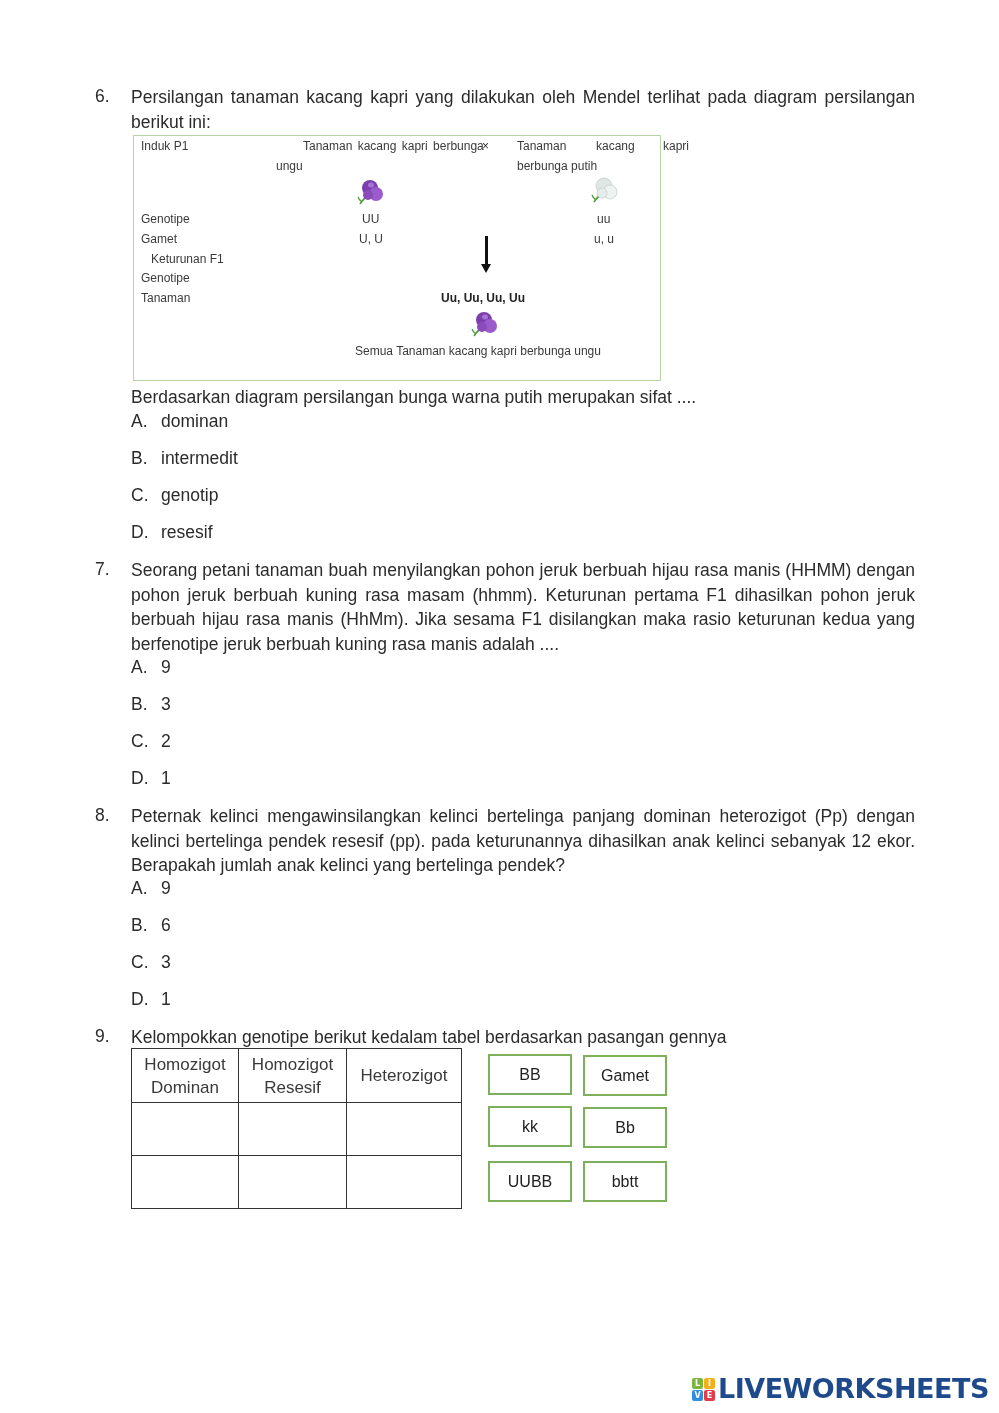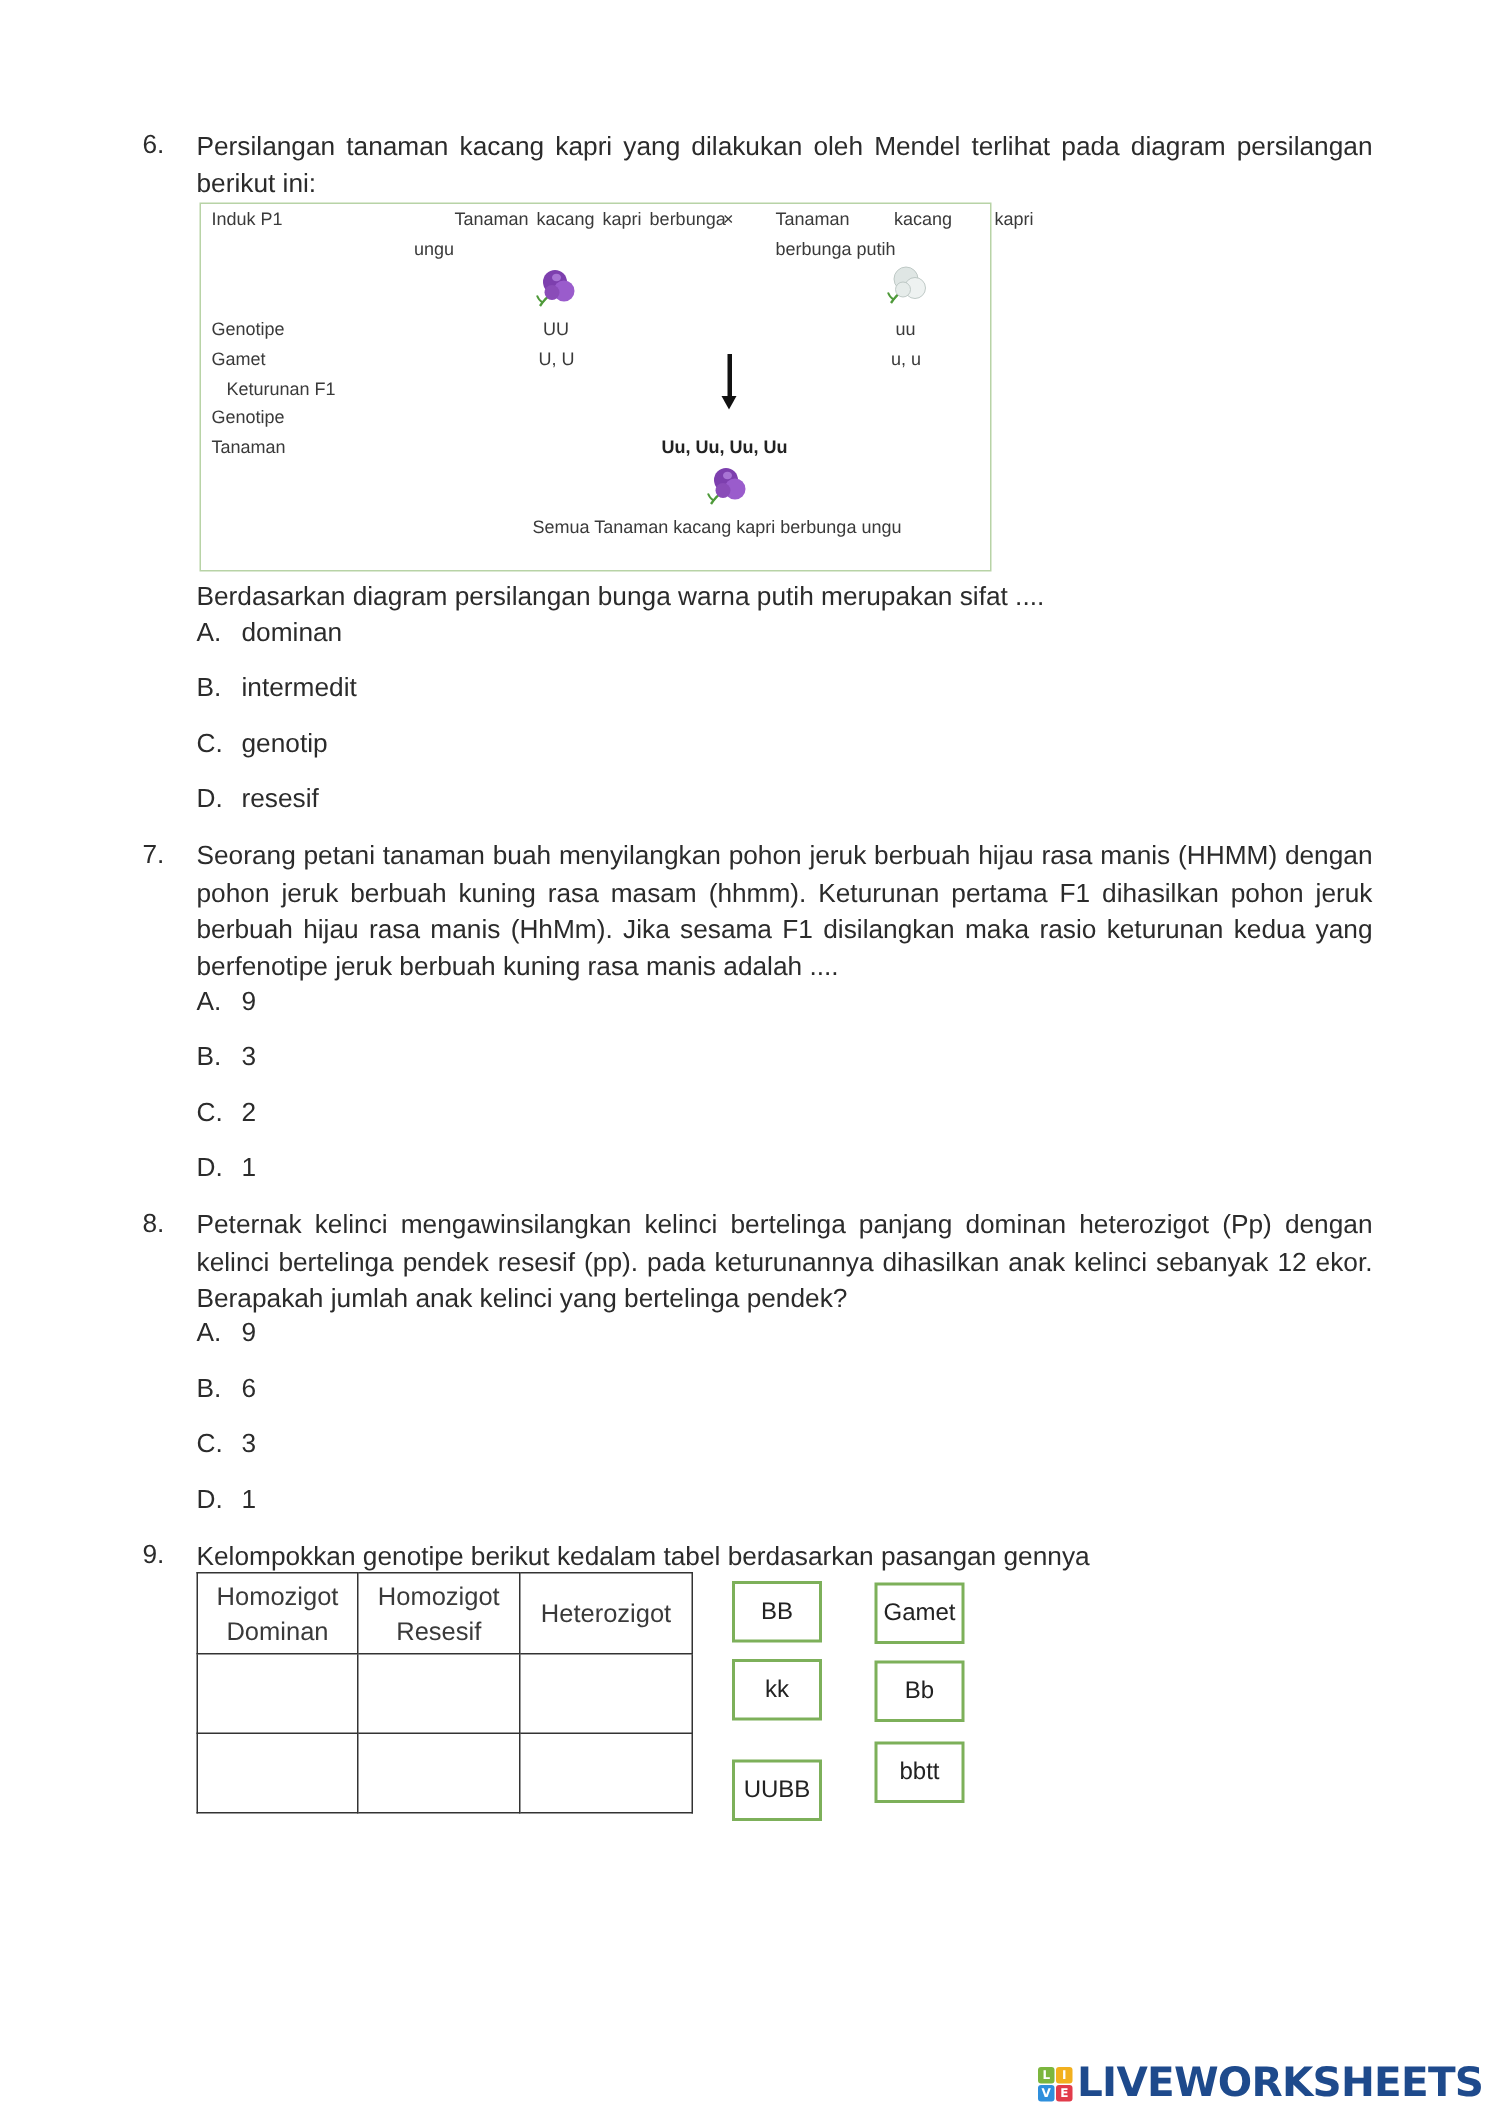--- a/index.html
+++ b/index.html
@@ -45,21 +45,21 @@
   }
   .gtable td, .gtable th {
     border: 1.3px solid #333; font-weight: normal; font-size: 17px; color: #3a3a3a;
     text-align: center; vertical-align: middle; line-height: 23px;
   }
   .gtable th { height: 54px; }
   .gtable td { height: 53px; }
   .col1 { width: 107px; } .col2 { width: 108px; } .col3 { width: 115px; }
 
   .chip {
-    position: absolute; width: 60px; height: 41px;
+    position: absolute; width: 84px; height: 41px;
     border: 2px solid #7db05a; background: #ffffff;
     display: flex; align-items: center; justify-content: center;
     font-size: 16px; color: #222; cursor: grab;
   }
 
   
   .logo { position: absolute; left: 692px; top: 1376px; height: 26px; display: flex; align-items: center; }
   .logo-grid { display: grid; grid-template-columns: 11px 11px; grid-template-rows: 11px 11px; gap: 1px; margin-right: 3px; }
   .logo-grid span {
     display: flex; align-items: center; justify-content: center;
@@ -219,21 +219,21 @@
     <td></td>
     <td></td>
   </tr>
 </tbody>
   </table>
 
 <div class="chip" style="left:488px; top:1054px;">BB</div>
 <div class="chip" style="left:583px; top:1055px;">Gamet</div>
 <div class="chip" style="left:488px; top:1106px;">kk</div>
 <div class="chip" style="left:583px; top:1107px;">Bb</div>
-<div class="chip" style="left:488px; top:1161px;margin-top:12px;">UUBB</div>
+<div class="chip" style="left:488px; top:1161px;">UUBB</div>
 <div class="chip" style="left:583px; top:1161px;">bbtt</div>
 
 <div class="logo">
   <div class="logo-grid">
     <span style="background:#7cb63e;">L</span>
     <span style="background:#f2b01e;">I</span>
     <span style="background:#2f8fdc;">V</span>
     <span style="background:#e23b4a;">E</span>
   </div>
   <span class="logo-text">LIVEWORKSHEETS</span>

